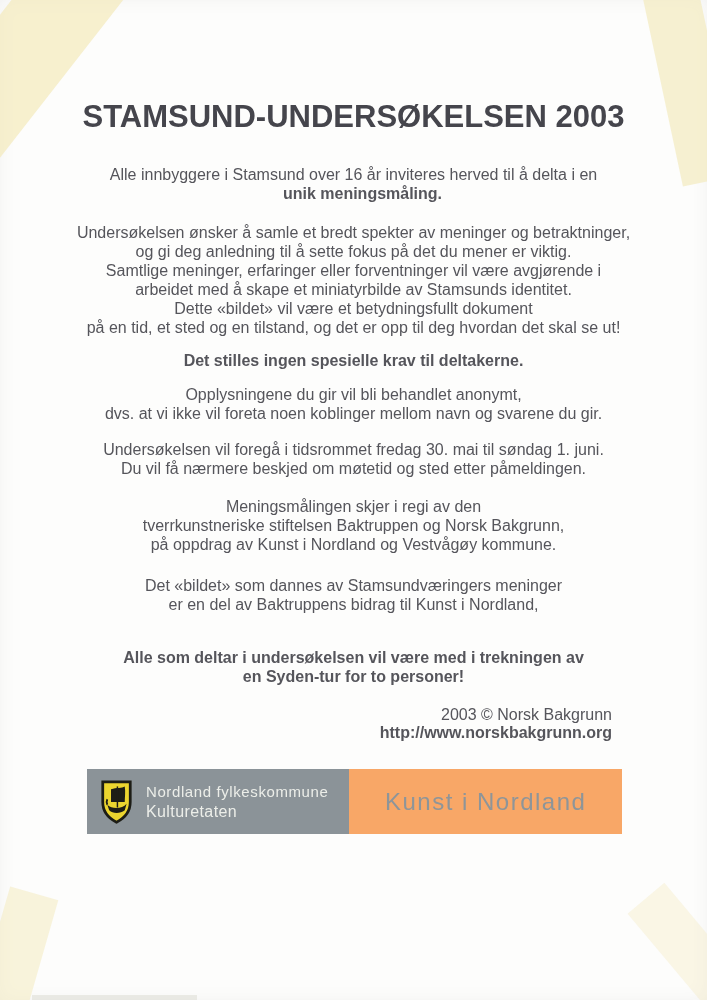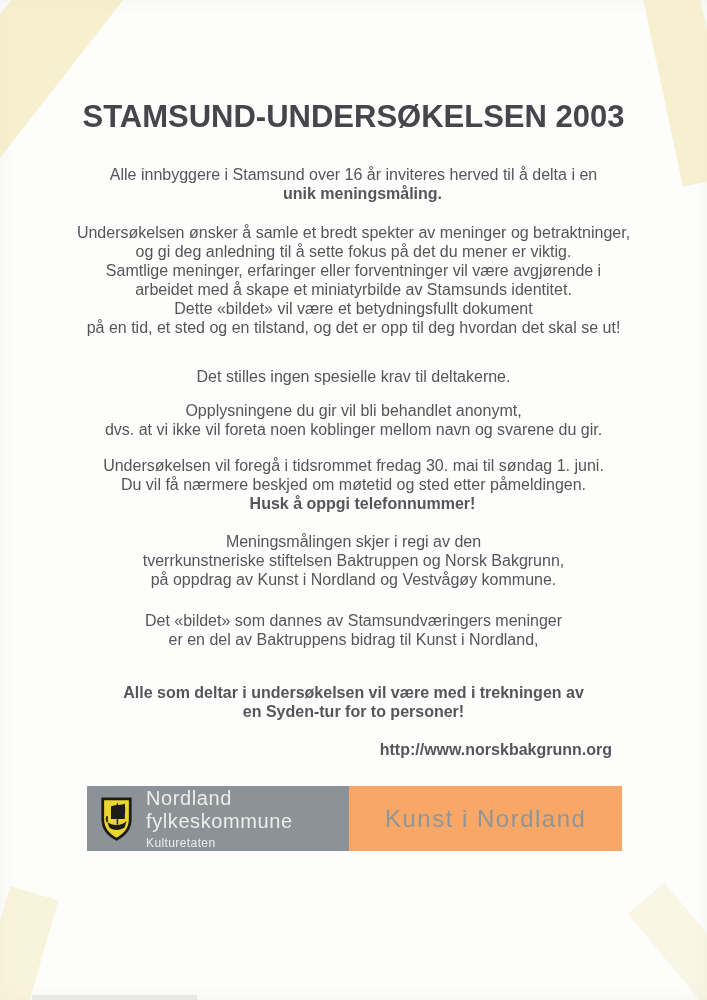--- a/index.html
+++ b/index.html
@@ -24,42 +24,42 @@
     margin:0;padding-top:100px;
     text-align:center;
     font-size:31px;line-height:34px;
     font-weight:bold;color:#45454c;letter-spacing:0;
   }
   .para{margin:0;text-align:center;font-size:16px;line-height:19px;}
   .line{display:block;}
   .bold{font-weight:bold;padding-left:18px;}
   #p1{margin-top:31px;}
   #p2{margin-top:20px;}
-  #p3{margin-top:30px;font-weight:normal;}
+  #p3{margin-top:14px;font-weight:bold;}
   #p4{margin-top:15px;}
   #p5{margin-top:17px;}
   #p6{margin-top:19px;}
   #p7{margin-top:22px;}
   #p8{margin-top:34px;font-weight:bold;}
   .signature{margin:20px 95px 0 0;text-align:right;font-size:16px;line-height:18px;}
 
   .logo-bar{
     margin:27px 0 0 87px;
     width:535px;height:65px;
     display:flex;
   }
   .county-box{
     width:282px;height:65px;
     background:#8b9398;
     display:flex;align-items:center;
   }
   .coat{margin-left:13px;flex:0 0 auto;}
   .county-text{margin-left:13px;color:#eceee9;}
-  .county-org{font-size:20px;letter-spacing:.6px;}
-  .county-dept{font-size:12px;letter-spacing:.4px;margin-top:3px;}
+  .county-org{font-size:15px;letter-spacing:.6px;}
+  .county-dept{font-size:16px;letter-spacing:.4px;margin-top:3px;}
   .kunst-box{
     width:293px;height:65px;
     background:#f8a767;
     display:flex;align-items:center;justify-content:center;
   }
   .kunst-label{font-size:24px;color:#8e9599;letter-spacing:1.5px;}
 </style>
 </head>
 <body>
 
@@ -92,40 +92,40 @@
   </p>
 
   <p class="para" id="p4">
     <span class="line">Opplysningene du gir vil bli behandlet anonymt,</span>
     <span class="line">dvs. at vi ikke vil foreta noen koblinger mellom navn og svarene du gir.</span>
   </p>
 
   <p class="para" id="p5">
     <span class="line">Undersøkelsen vil foregå i tidsrommet fredag 30. mai  til søndag 1. juni.</span>
     <span class="line">Du vil få nærmere beskjed om møtetid og sted etter påmeldingen.</span>
-    <span class="line bold">Husk å oppgi telefonnummer!</span>
   </p>
 
   <p class="para" id="p6">
     <span class="line">Meningsmålingen skjer i regi av den</span>
     <span class="line">tverrkunstneriske stiftelsen Baktruppen og Norsk Bakgrunn,</span>
     <span class="line">på oppdrag av Kunst i Nordland og Vestvågøy kommune.</span>
   </p>
 
   <p class="para" id="p7">
     <span class="line">Det «bildet» som dannes av Stamsundværingers meninger</span>
     <span class="line">er en del av Baktruppens bidrag til Kunst i Nordland,</span>
   </p>
 
   <p class="para" id="p8">
     <span class="line">Alle som deltar i undersøkelsen vil være med i trekningen av</span>
     <span class="line">en Syden-tur for to personer!</span>
   </p>
 
   <div class="signature">
+    <span class="line">2003 © Norsk Bakgrunn</span>
     <span class="line bold">http://www.norskbakgrunn.org</span>
   </div>
 
   <div class="logo-bar">
     <div class="county-box">
       <svg class="coat" width="33" height="46" viewBox="0 0 36 48" aria-hidden="true">
         <path d="M3,2 H33 V24 C33,36 26,42 18,46 C10,42 3,36 3,24 Z" fill="#ecd52f" stroke="#1d1d16" stroke-width="3"></path>
         <path d="M12,10 C18,8 24,9 27,7 C28,13 27,19 27,24 H12 Z" fill="#1d1d16"></path>
         <rect x="18.2" y="7" width="1.6" height="23" fill="#1d1d16"></rect>
         <path d="M8,27 C13,32 24,32 29,26 L27,33 C22,37 14,37 10,33 Z" fill="#1d1d16"></path>

